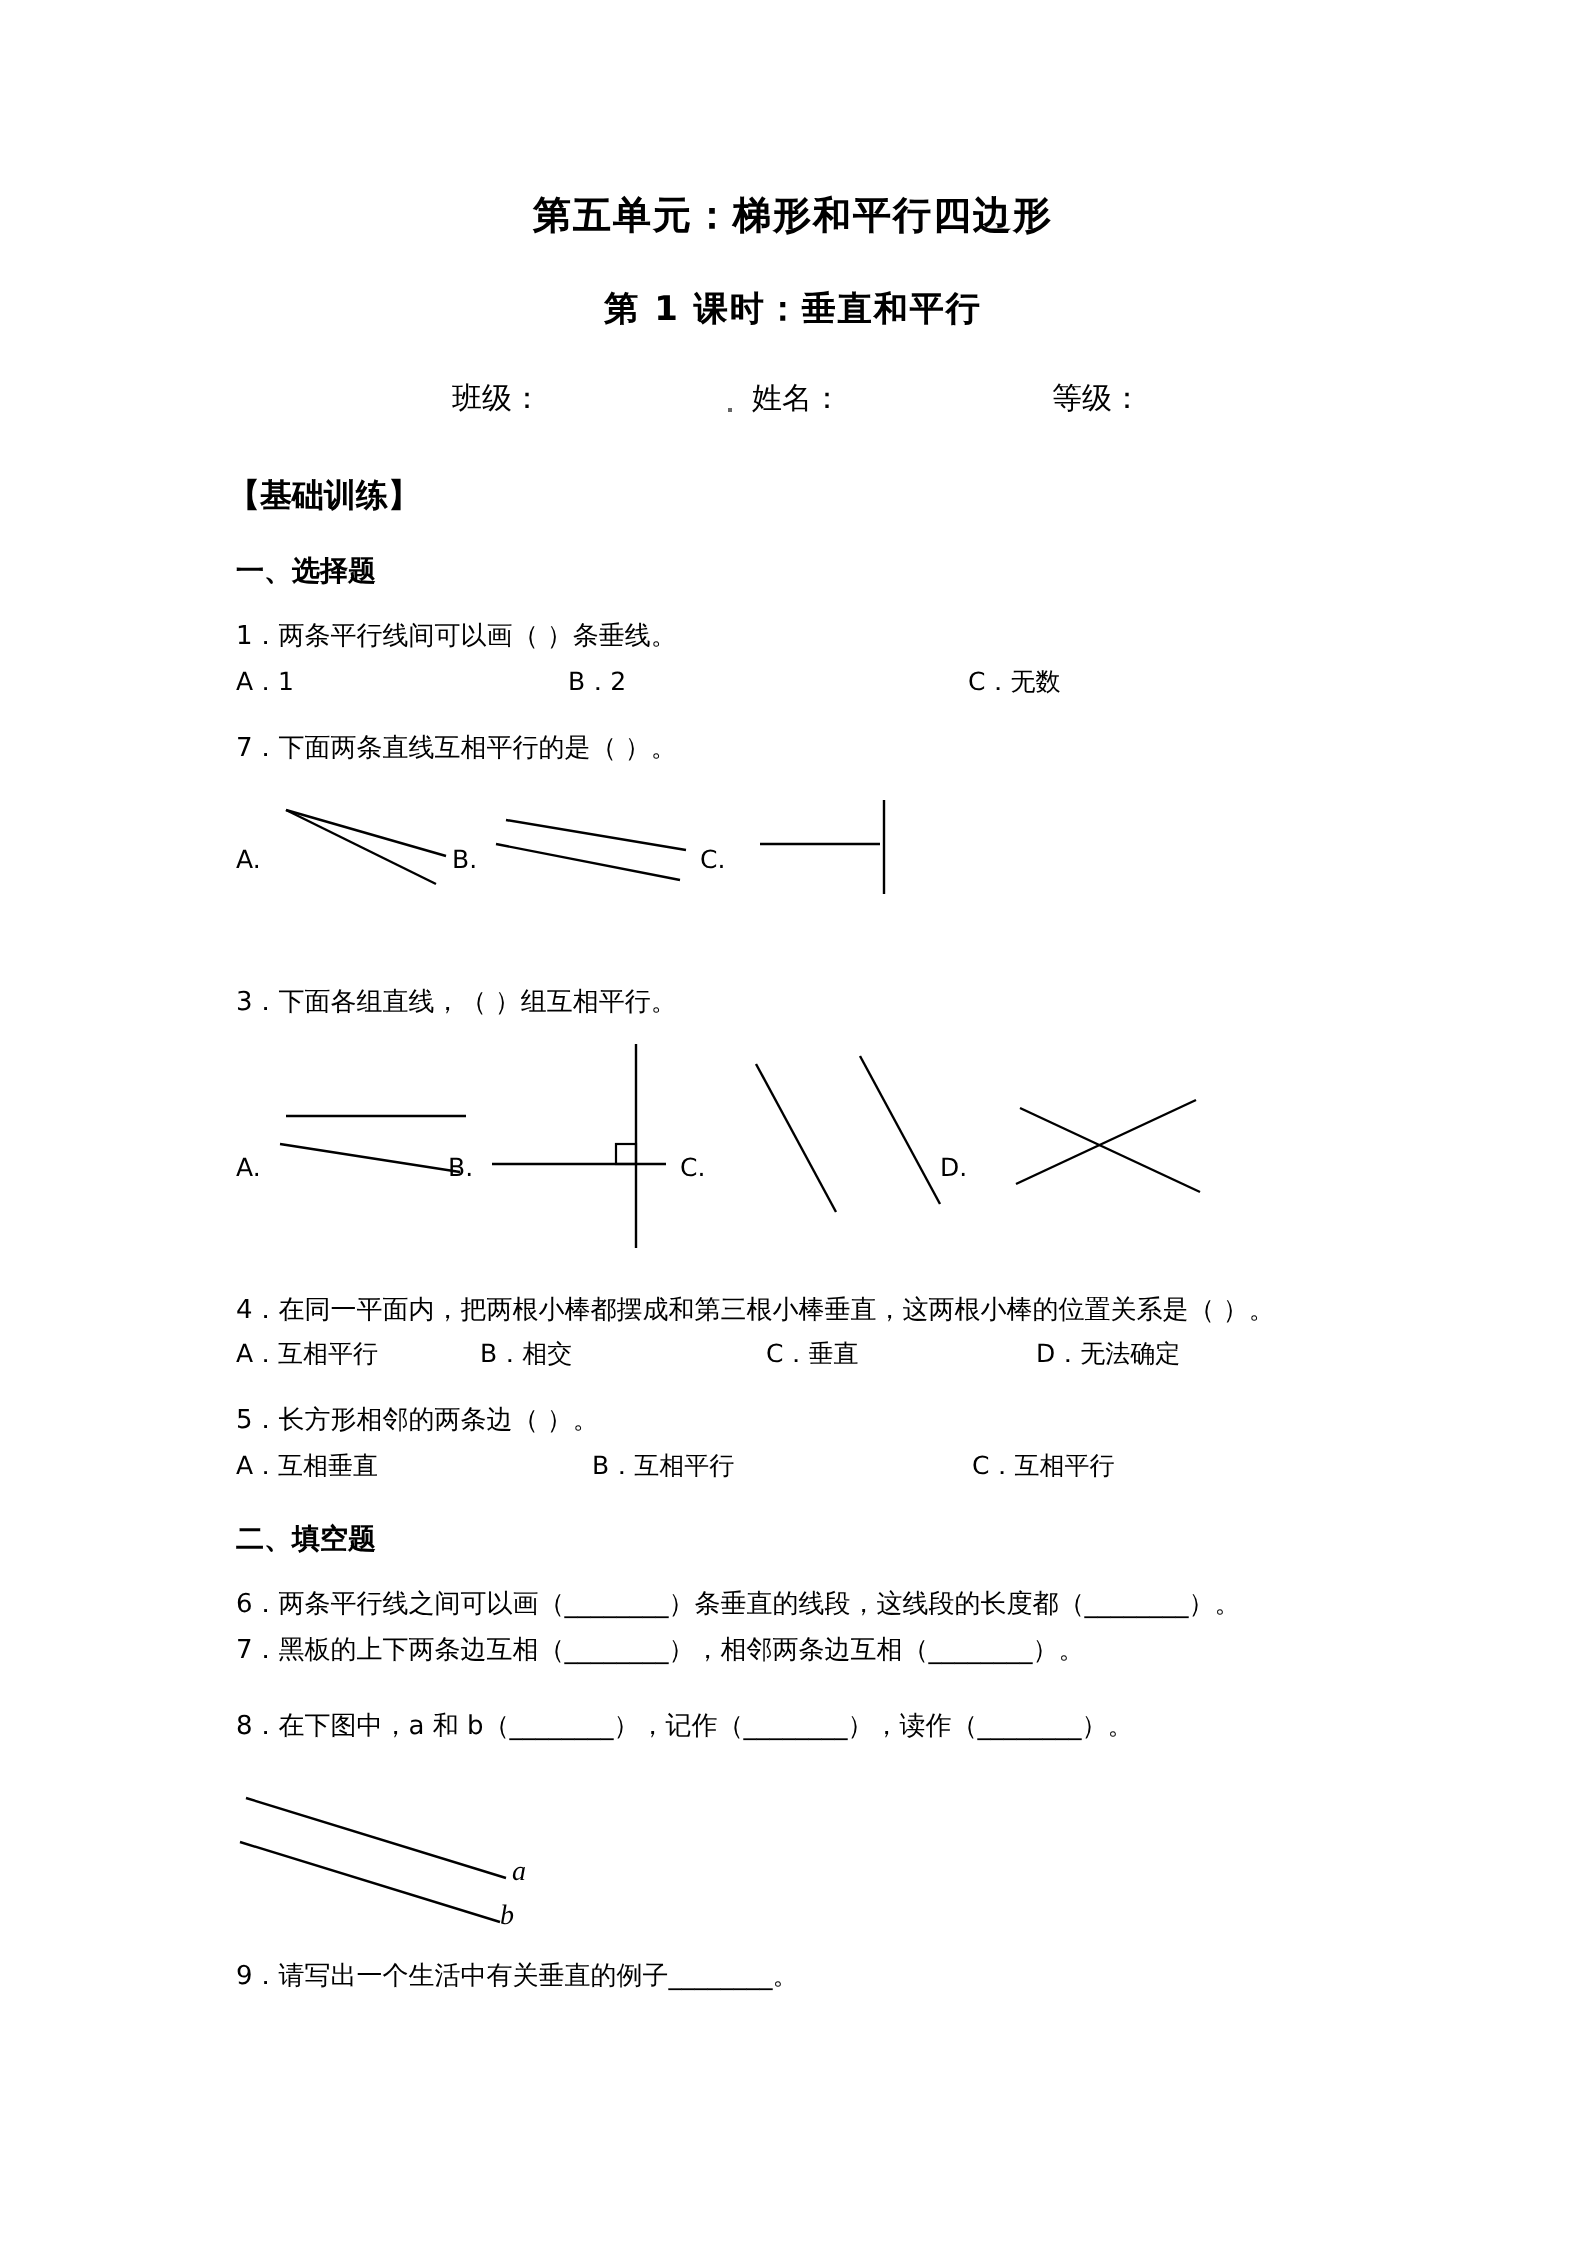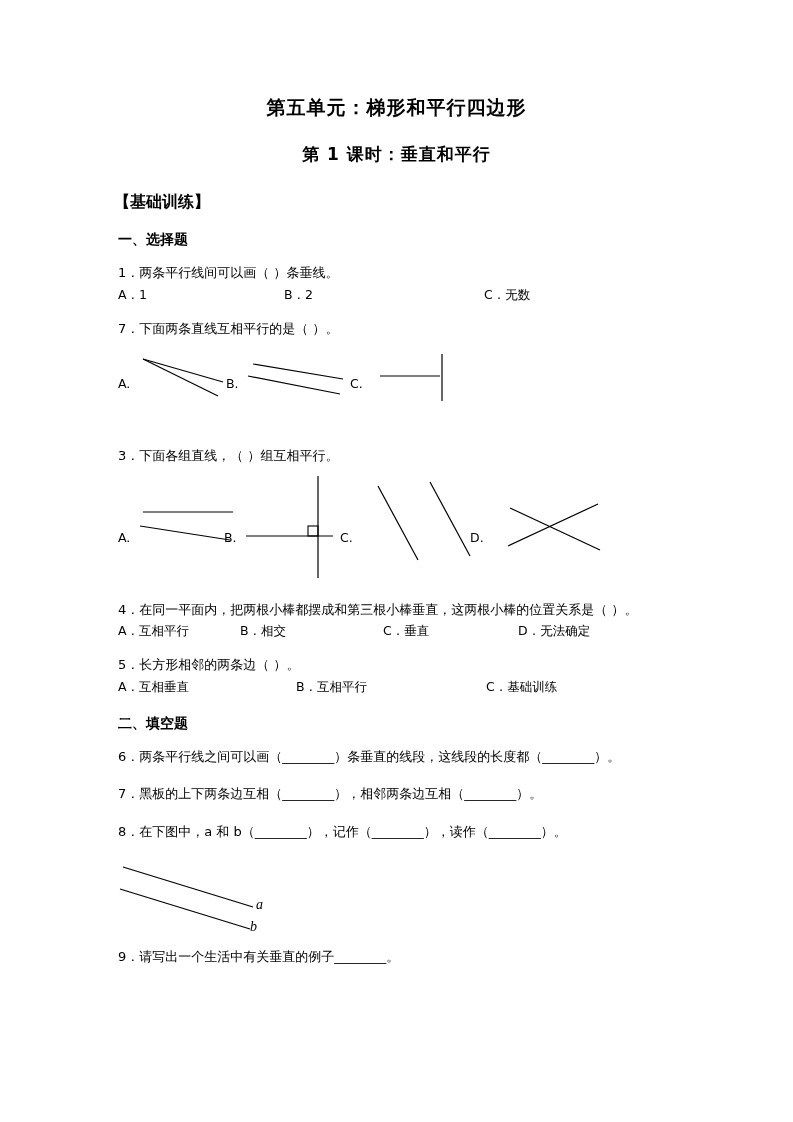--- a/index.html
+++ b/index.html
@@ -96,20 +96,26 @@
   }
 </style>
 </head>
 <body>
 
 <div class="page">
 
   <div class="title1">第五单元：梯形和平行四边形</div>
   <div class="title2">第 1 课时：垂直和平行</div>
 
+  <div class="idline">
+    <span class="f1">班级：</span>
+    <div class="dot"></div>
+    <span class="f2">姓名：</span>
+    <span class="f3">等级：</span>
+  </div>
 
   <div class="section-head">【基础训练】</div>
 
   <div class="sub-head">一、选择题</div>
 
   <div class="q">1．两条平行线间可以画（      ）条垂线。</div>
   <div class="opts">
     <span style="left:0px;">A．1</span>
     <span style="left:166px;">B．2</span>
     <span style="left:366px;">C．无数</span>
@@ -164,27 +170,27 @@
     <span style="left:0px;">A．互相平行</span>
     <span style="left:122px;">B．相交</span>
     <span style="left:265px;">C．垂直</span>
     <span style="left:400px;">D．无法确定</span>
   </div>
 
   <div class="q">5．长方形相邻的两条边（      ）。</div>
   <div class="opts">
     <span style="left:0px;">A．互相垂直</span>
     <span style="left:178px;">B．互相平行</span>
-    <span style="left:368px;">C．基础训练</span>
+    <span style="left:368px;">C．互相平行</span>
   </div>
 
   <div class="sub-head">二、填空题</div>
 
   <div class="q">6．两条平行线之间可以画（________）条垂直的线段，这线段的长度都（________）。</div>
-  <div class="q" style="margin-top:18px;">7．黑板的上下两条边互相（________），相邻两条边互相（________）。</div>
+  <div class="q" style="margin-top:4px;">7．黑板的上下两条边互相（________），相邻两条边互相（________）。</div>
   <div class="q" style="margin-top:18px;">8．在下图中，a 和 b（________），记作（________），读作（________）。</div>
 
   <div class="figrow" style="height:86px; margin-top:6px;">
     <svg width="300" height="86">
       <g stroke="#000" stroke-width="1.2" fill="none">
         <line x1="5" y1="20" x2="135" y2="60"></line>
         <line x1="2" y1="42" x2="132" y2="82"></line>
       </g>
     </svg>
     <span class="italic-label" style="left:138px; top:50px;">a</span>

